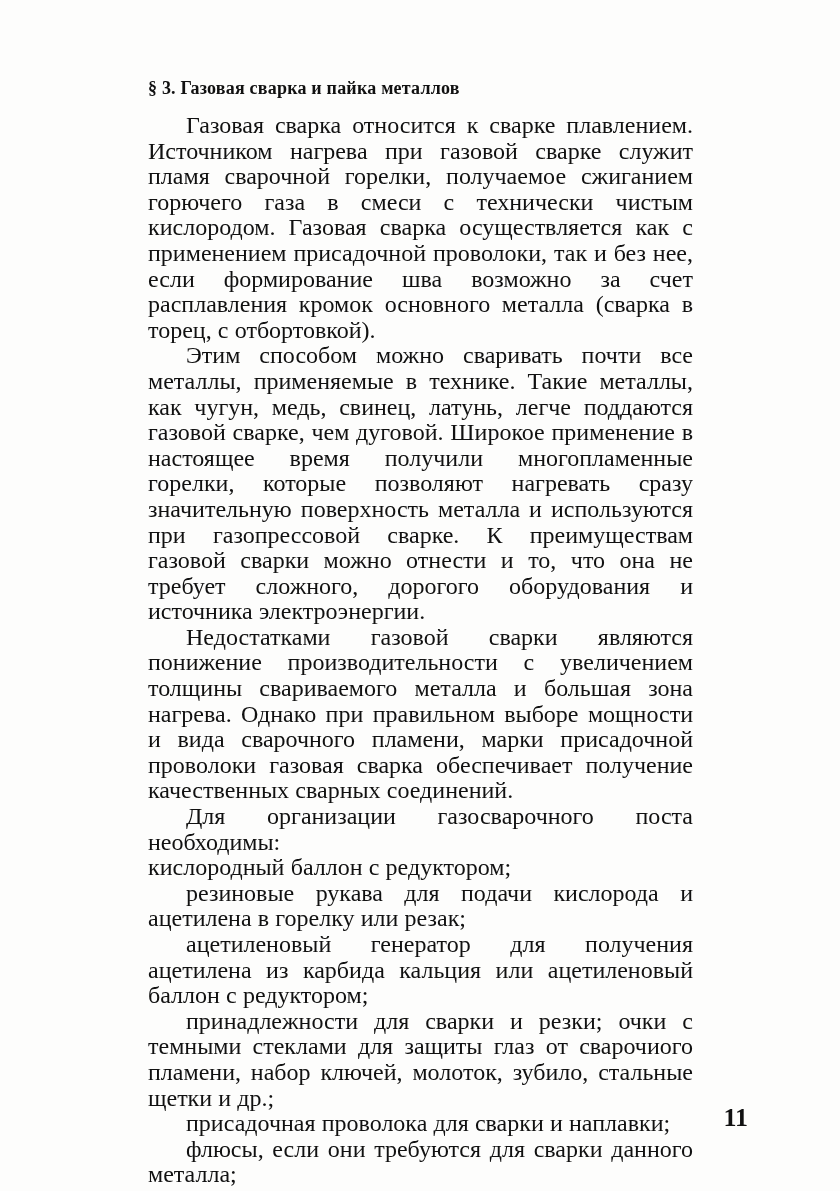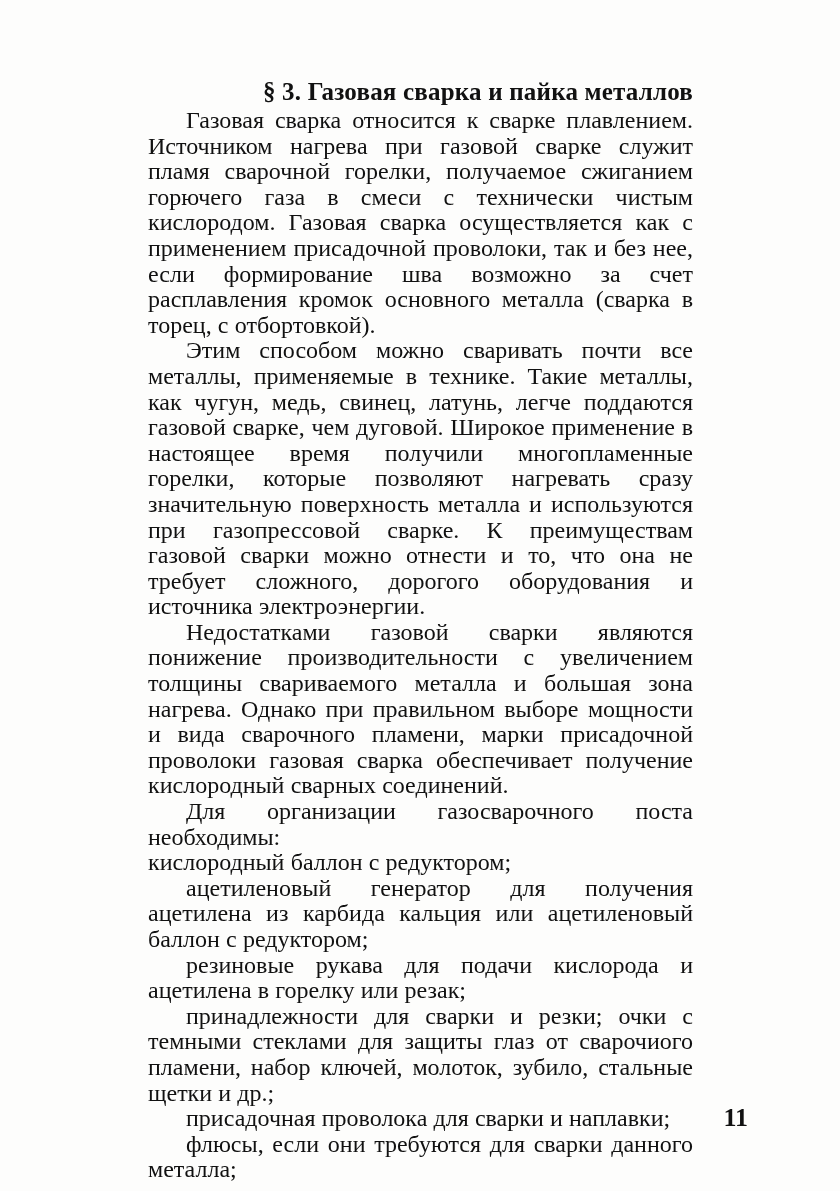--- a/index.html
+++ b/index.html
@@ -23,25 +23,25 @@
     height: 1191px;
     background: #fdfdfc;
   }
   .content {
     position: absolute;
     left: 148px;
     top: 78px;
     width: 545px;
   }
   .heading {
-    text-align: right;
+    text-align: left;
     font-weight: bold;
-    font-size: 25px;
+    font-size: 18px;
     letter-spacing: 0.2px;
-    margin: 0 0 2px 0;
+    margin: 0 0 14px 0;
     font-family: "Liberation Serif", "DejaVu Serif", serif;
   }
   p.para {
     margin: 0;
     font-size: 24px;
     line-height: 25.6px;
     text-align: justify;
     text-indent: 38px;
     text-justify: inter-word;
     word-spacing: 0.2px;
@@ -73,27 +73,27 @@
 </head>
 <body>
 
 <div class="page">
   <div class="content">
 
     <h1 class="heading">§ 3. Газовая сварка и пайка металлов</h1>
 
     <p class="para noafter">Газовая сварка относится к сварке плавлением. Источником нагрева при газовой сварке  служит  пламя сварочной горелки, получаемое сжиганием горючего газа в смеси с технически чистым  кислородом.  Газовая сварка осуществляется как с применением присадочной проволоки, так и без нее, если формирование шва возможно за счет расплавления кромок основного металла (сварка в торец, с отбортовкой).</p>
     <p class="para noafter">Этим способом можно сваривать почти все металлы, применяемые в технике. Такие металлы, как чугун, медь, свинец, латунь, легче поддаются газовой сварке, чем дуговой. Широкое применение в настоящее время получили многопламенные горелки, которые позволяют нагревать сразу значительную поверхность металла и используются   при   газопрессовой сварке. К преимуществам газовой сварки можно отнести и то, что она не требует сложного, дорогого оборудования и источника электроэнергии.</p>
-    <p class="para noafter">Недостатками газовой сварки являются  понижение производительности с увеличением   толщины свариваемого металла и большая зона нагрева. Однако при правильном выборе мощности и вида сварочного пламени, марки присадочной проволоки газовая сварка обеспечивает получение кислородный сварных соединений.</p>
+    <p class="para noafter">Недостатками газовой сварки являются  понижение производительности с увеличением   толщины свариваемого металла и большая зона нагрева. Однако при правильном выборе мощности и вида сварочного пламени, марки присадочной проволоки газовая сварка обеспечивает получение качественных сварных соединений.</p>
 
 
     <p class="para noafter">Для организации газосварочного поста необходимы:</p>
     <p class="para noindent noafter">кислородный баллон с редуктором;</p>
+    <p class="para noafter">резиновые рукава для подачи кислорода и ацетилена в горелку или резак;</p>
     <p class="para noafter">ацетиленовый генератор для получения ацетилена из карбида кальция или ацетиленовый баллон с редуктором;</p>
-    <p class="para noafter">резиновые рукава для подачи кислорода и ацетилена в горелку или резак;</p>
     <p class="para noafter">принадлежности для сварки и резки; очки с темными стеклами для защиты глаз от сварочиого пламени, набор ключей, молоток, зубило, стальные щетки и др.;</p>
     <p class="para noafter">присадочная проволока для сварки и наплавки;</p>
     <p class="para noafter">флюсы, если они требуются для сварки данного металла;</p>
 
   </div>
 
   <div class="pageno">11</div>
 </div>
 
 </body></html>

